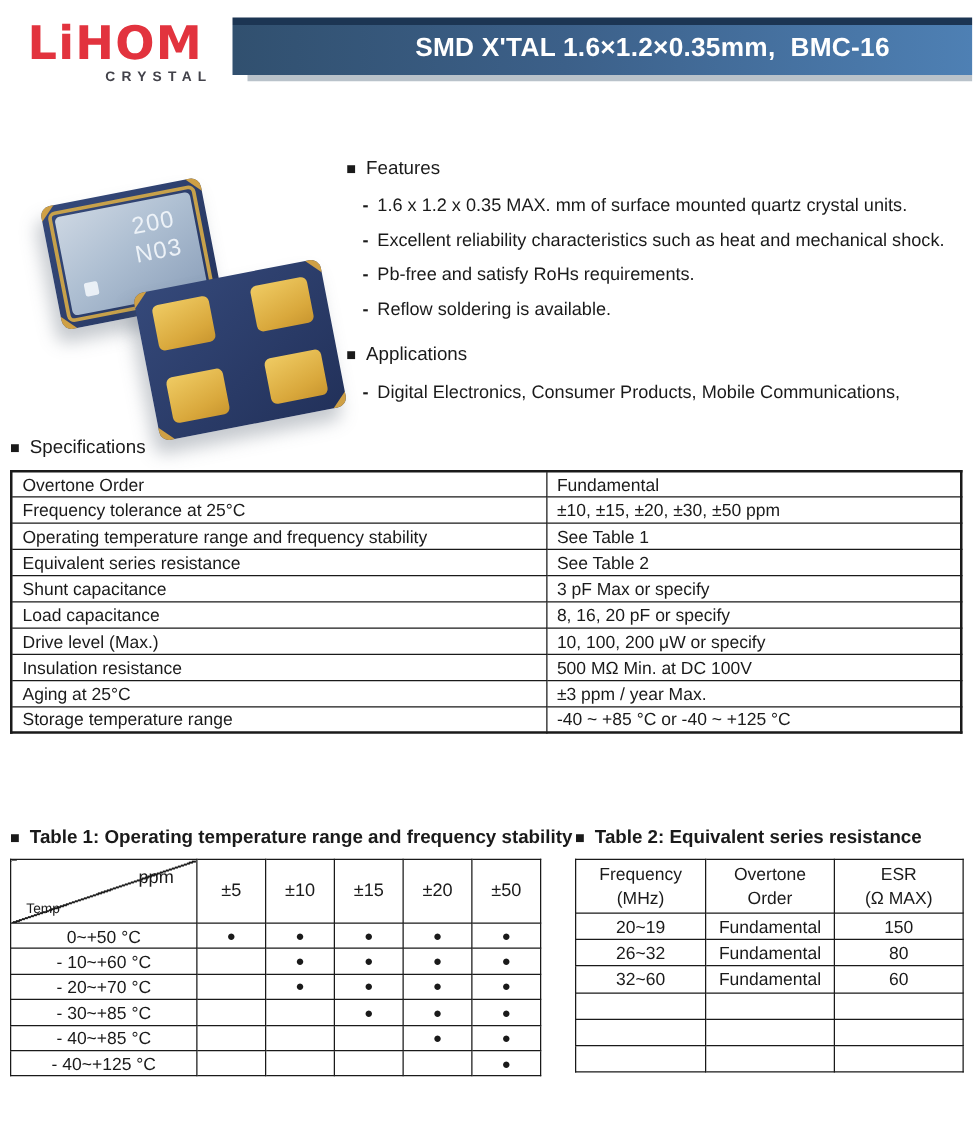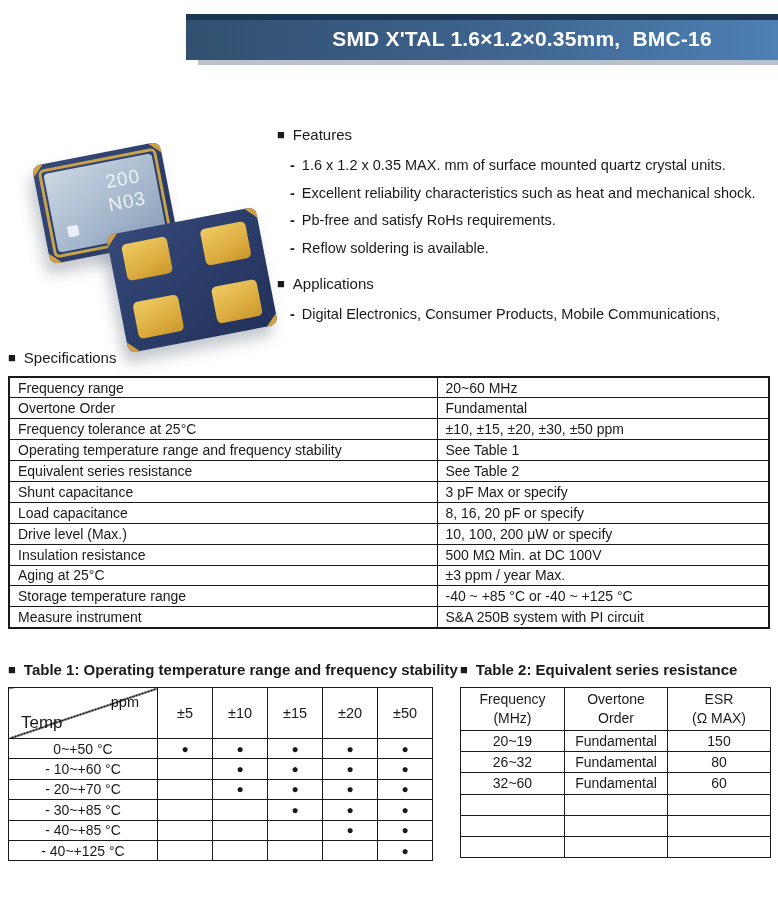--- a/index.html
+++ b/index.html
@@ -74,35 +74,39 @@
 
   table.t1 { position:absolute; left:8px; top:687px; width:424px; border:1.5px solid #1a1a1a; }
   table.t1 td { height:20.4px; text-align:center; }
   table.t1 td.corner {
     position:relative;
     background:linear-gradient(to bottom right,
       transparent calc(50% - 0.8px), #1a1a1a calc(50% - 0.8px),
       #1a1a1a calc(50% + 0.8px), transparent calc(50% + 0.8px));
   }
   .c-ppm { position:absolute; top:6px; right:18px; font-size:14.5px; }
-  .c-temp { position:absolute; bottom:5px; left:12px; font-size:17px; }
+  .c-temp { position:absolute; bottom:5px; left:12px; font-size:11px; }
   table.t1 tr.hd td { height:51px; font-size:14.5px; }
   table.t1 td.mark { font-size:12px; }
 
   table.t2 { position:absolute; left:460px; top:687px; width:310px; border:1.5px solid #1a1a1a; }
   table.t2 td { height:21.2px; text-align:center; }
   table.t2 tr.hd td { height:43px; line-height:19px; }
 
   .note { position:absolute; left:8px; top:873px; font-size:14.5px; }
 </style>
 </head>
 <body>
 
 <div id="page">
 
+  <div class="logo">
+    <div class="logo-text">LiHOM</div>
+    <div class="logo-sub">CRYSTAL</div>
+  </div>
   <div class="banner">
     <div class="banner-title">SMD X'TAL 1.6×1.2×0.35mm,&nbsp; BMC-16</div>
   </div>
   <div class="banner-shadow"></div>
 
   <div class="photo">
     <div class="chip chip-top">
       <div class="tip tl"></div>
       <div class="tip tr"></div>
       <div class="tip bl"></div>
@@ -163,24 +167,20 @@
     <span class="sq">■</span>
     <span>Specifications</span>
   </div>
   <table class="specs">
     <colgroup>
         <col style="width:428px">
         <col>
       </colgroup>
     <tbody>
       <tr>
-          <td>Frequency range</td>
-          <td>20~60 MHz</td>
-        </tr>
-      <tr>
           <td>Overtone Order</td>
           <td>Fundamental</td>
         </tr>
       <tr>
           <td>Frequency tolerance at 25°C</td>
           <td>±10, ±15, ±20, ±30, ±50 ppm</td>
         </tr>
       <tr>
           <td>Operating temperature range and frequency stability</td>
           <td>See Table 1</td>
@@ -205,24 +205,20 @@
           <td>Insulation resistance</td>
           <td>500 MΩ Min. at DC 100V</td>
         </tr>
       <tr>
           <td>Aging at 25°C</td>
           <td>±3 ppm / year Max.</td>
         </tr>
       <tr>
           <td>Storage temperature range</td>
           <td>-40 ~ +85 °C or -40 ~ +125 °C</td>
-        </tr>
-      <tr>
-          <td>Measure instrument</td>
-          <td>S&amp;A 250B system with PI circuit</td>
         </tr>
     </tbody>
   </table>
 
   <div class="sec-head bold t1-head-title">
     <span class="sq">■</span>
     <span>Table 1: Operating temperature range and frequency stability</span>
   </div>
   <table class="t1">
     <colgroup>

